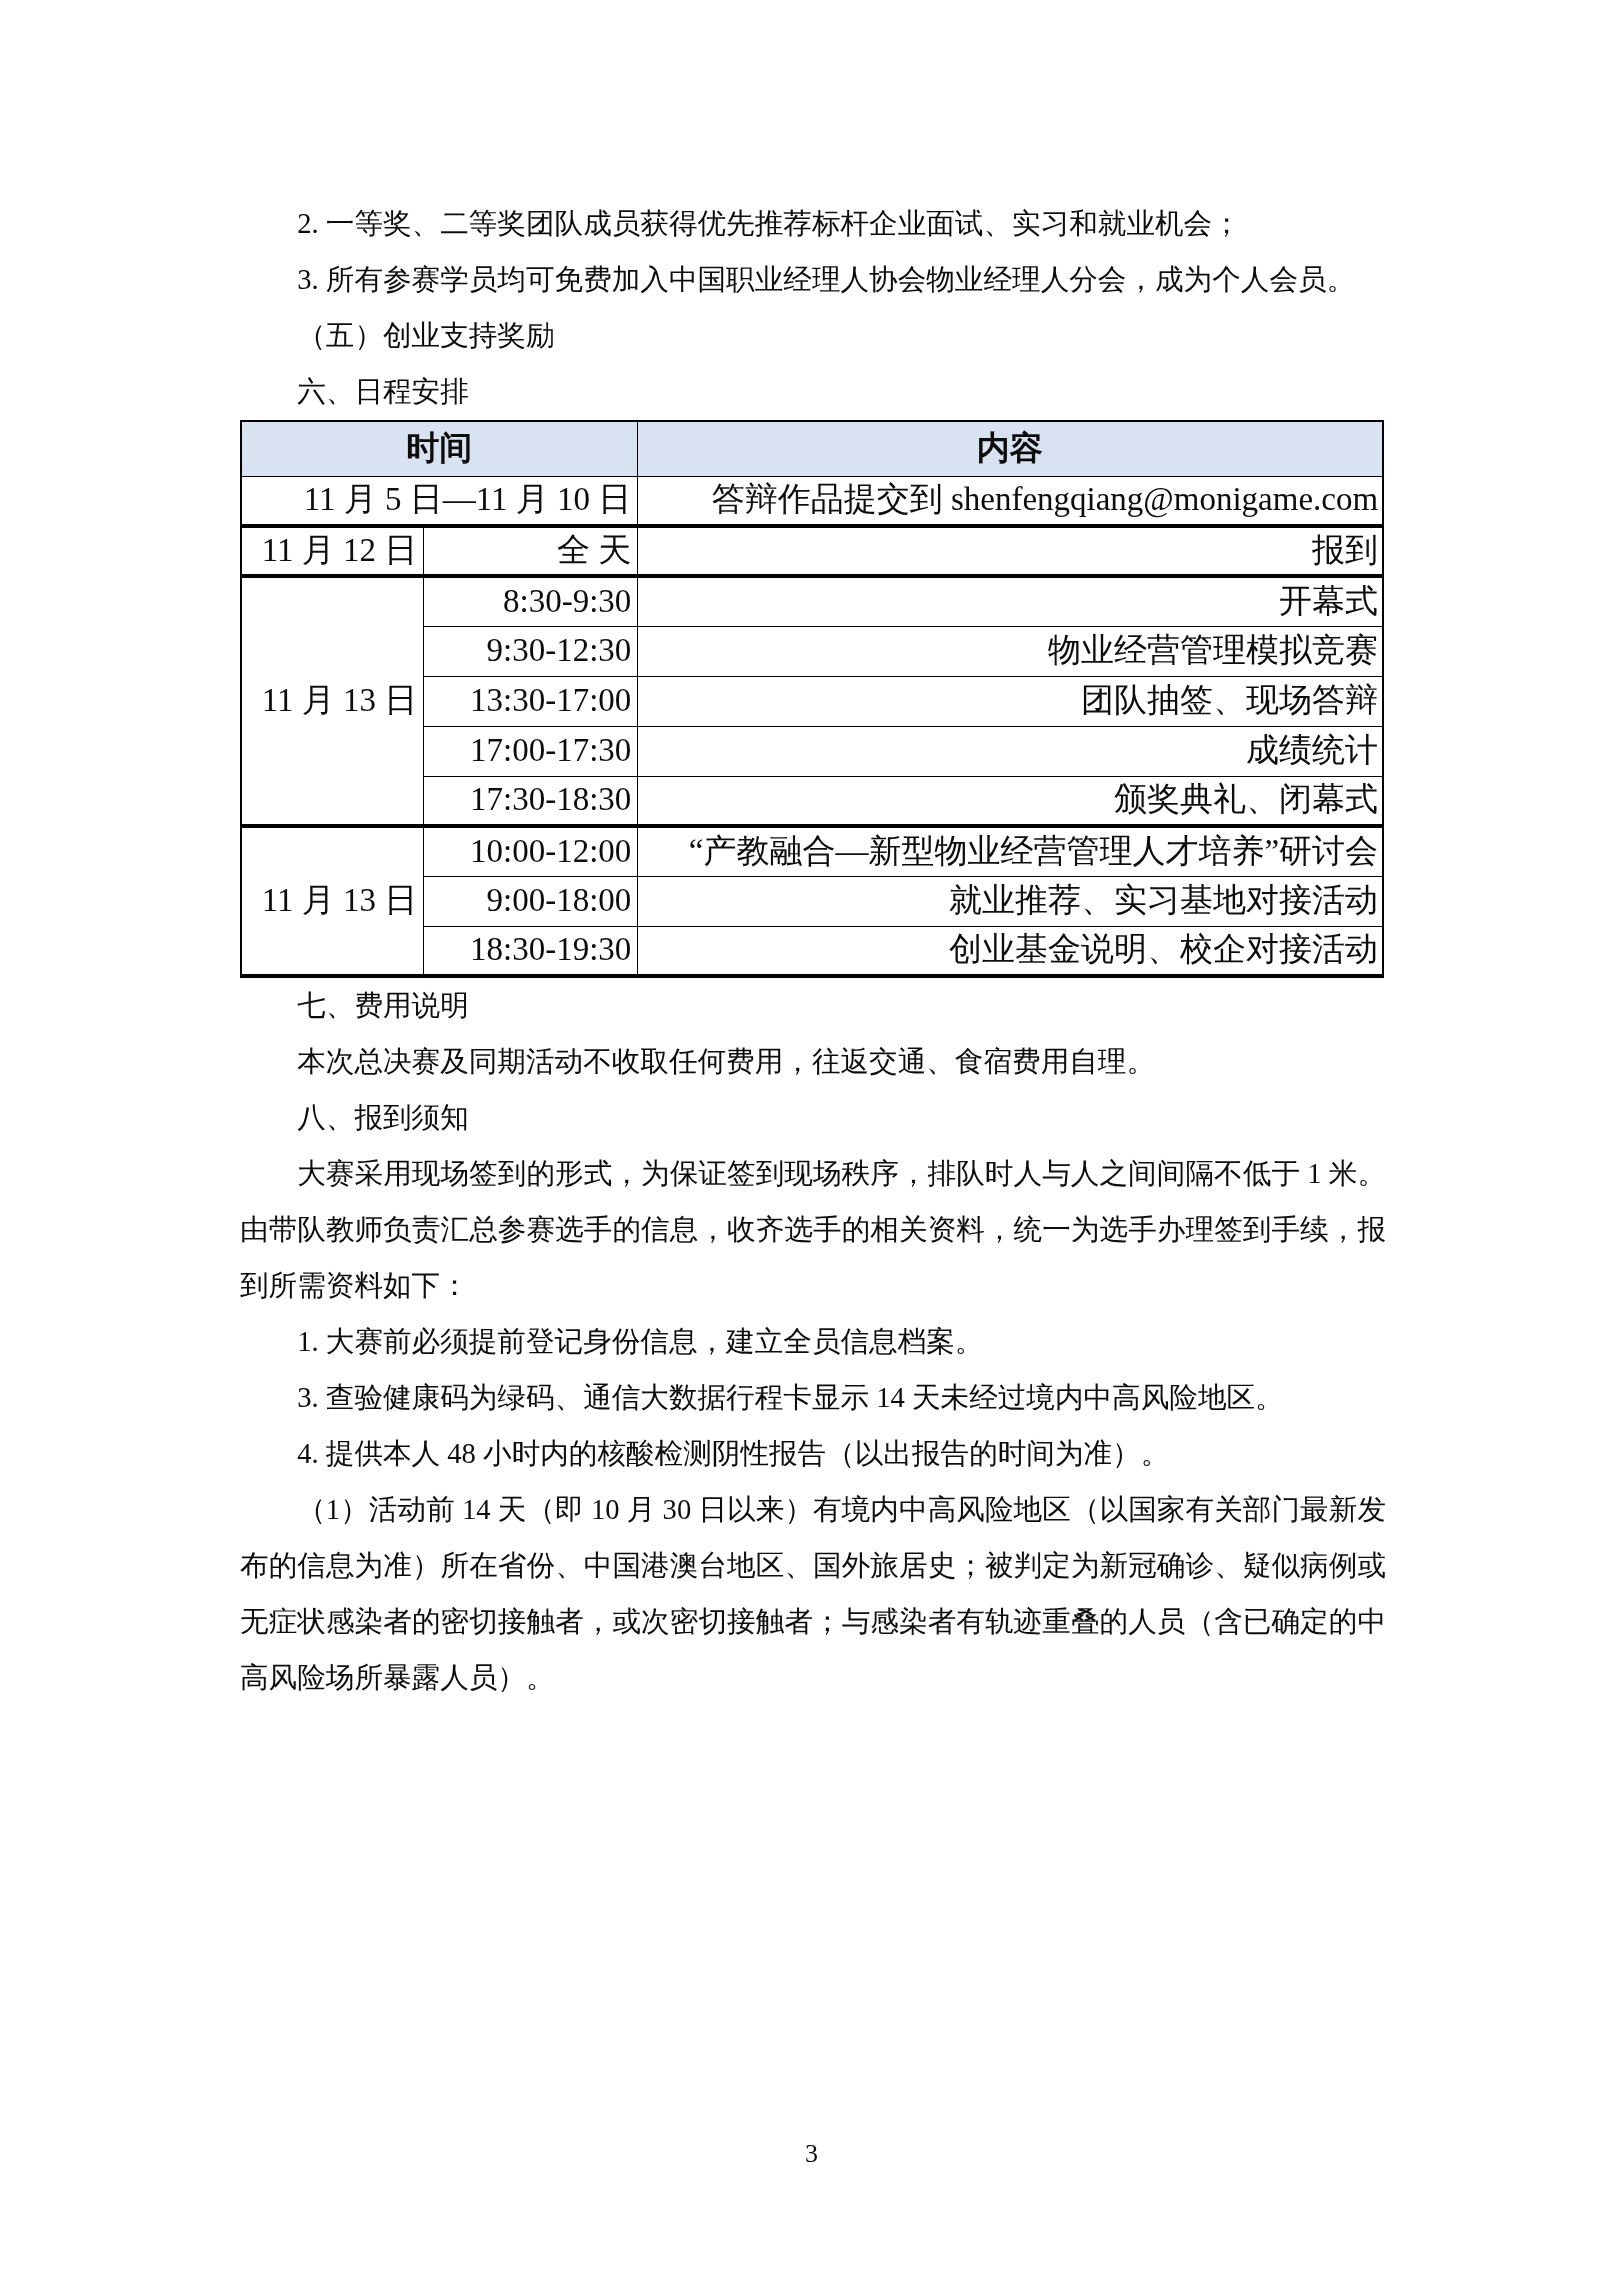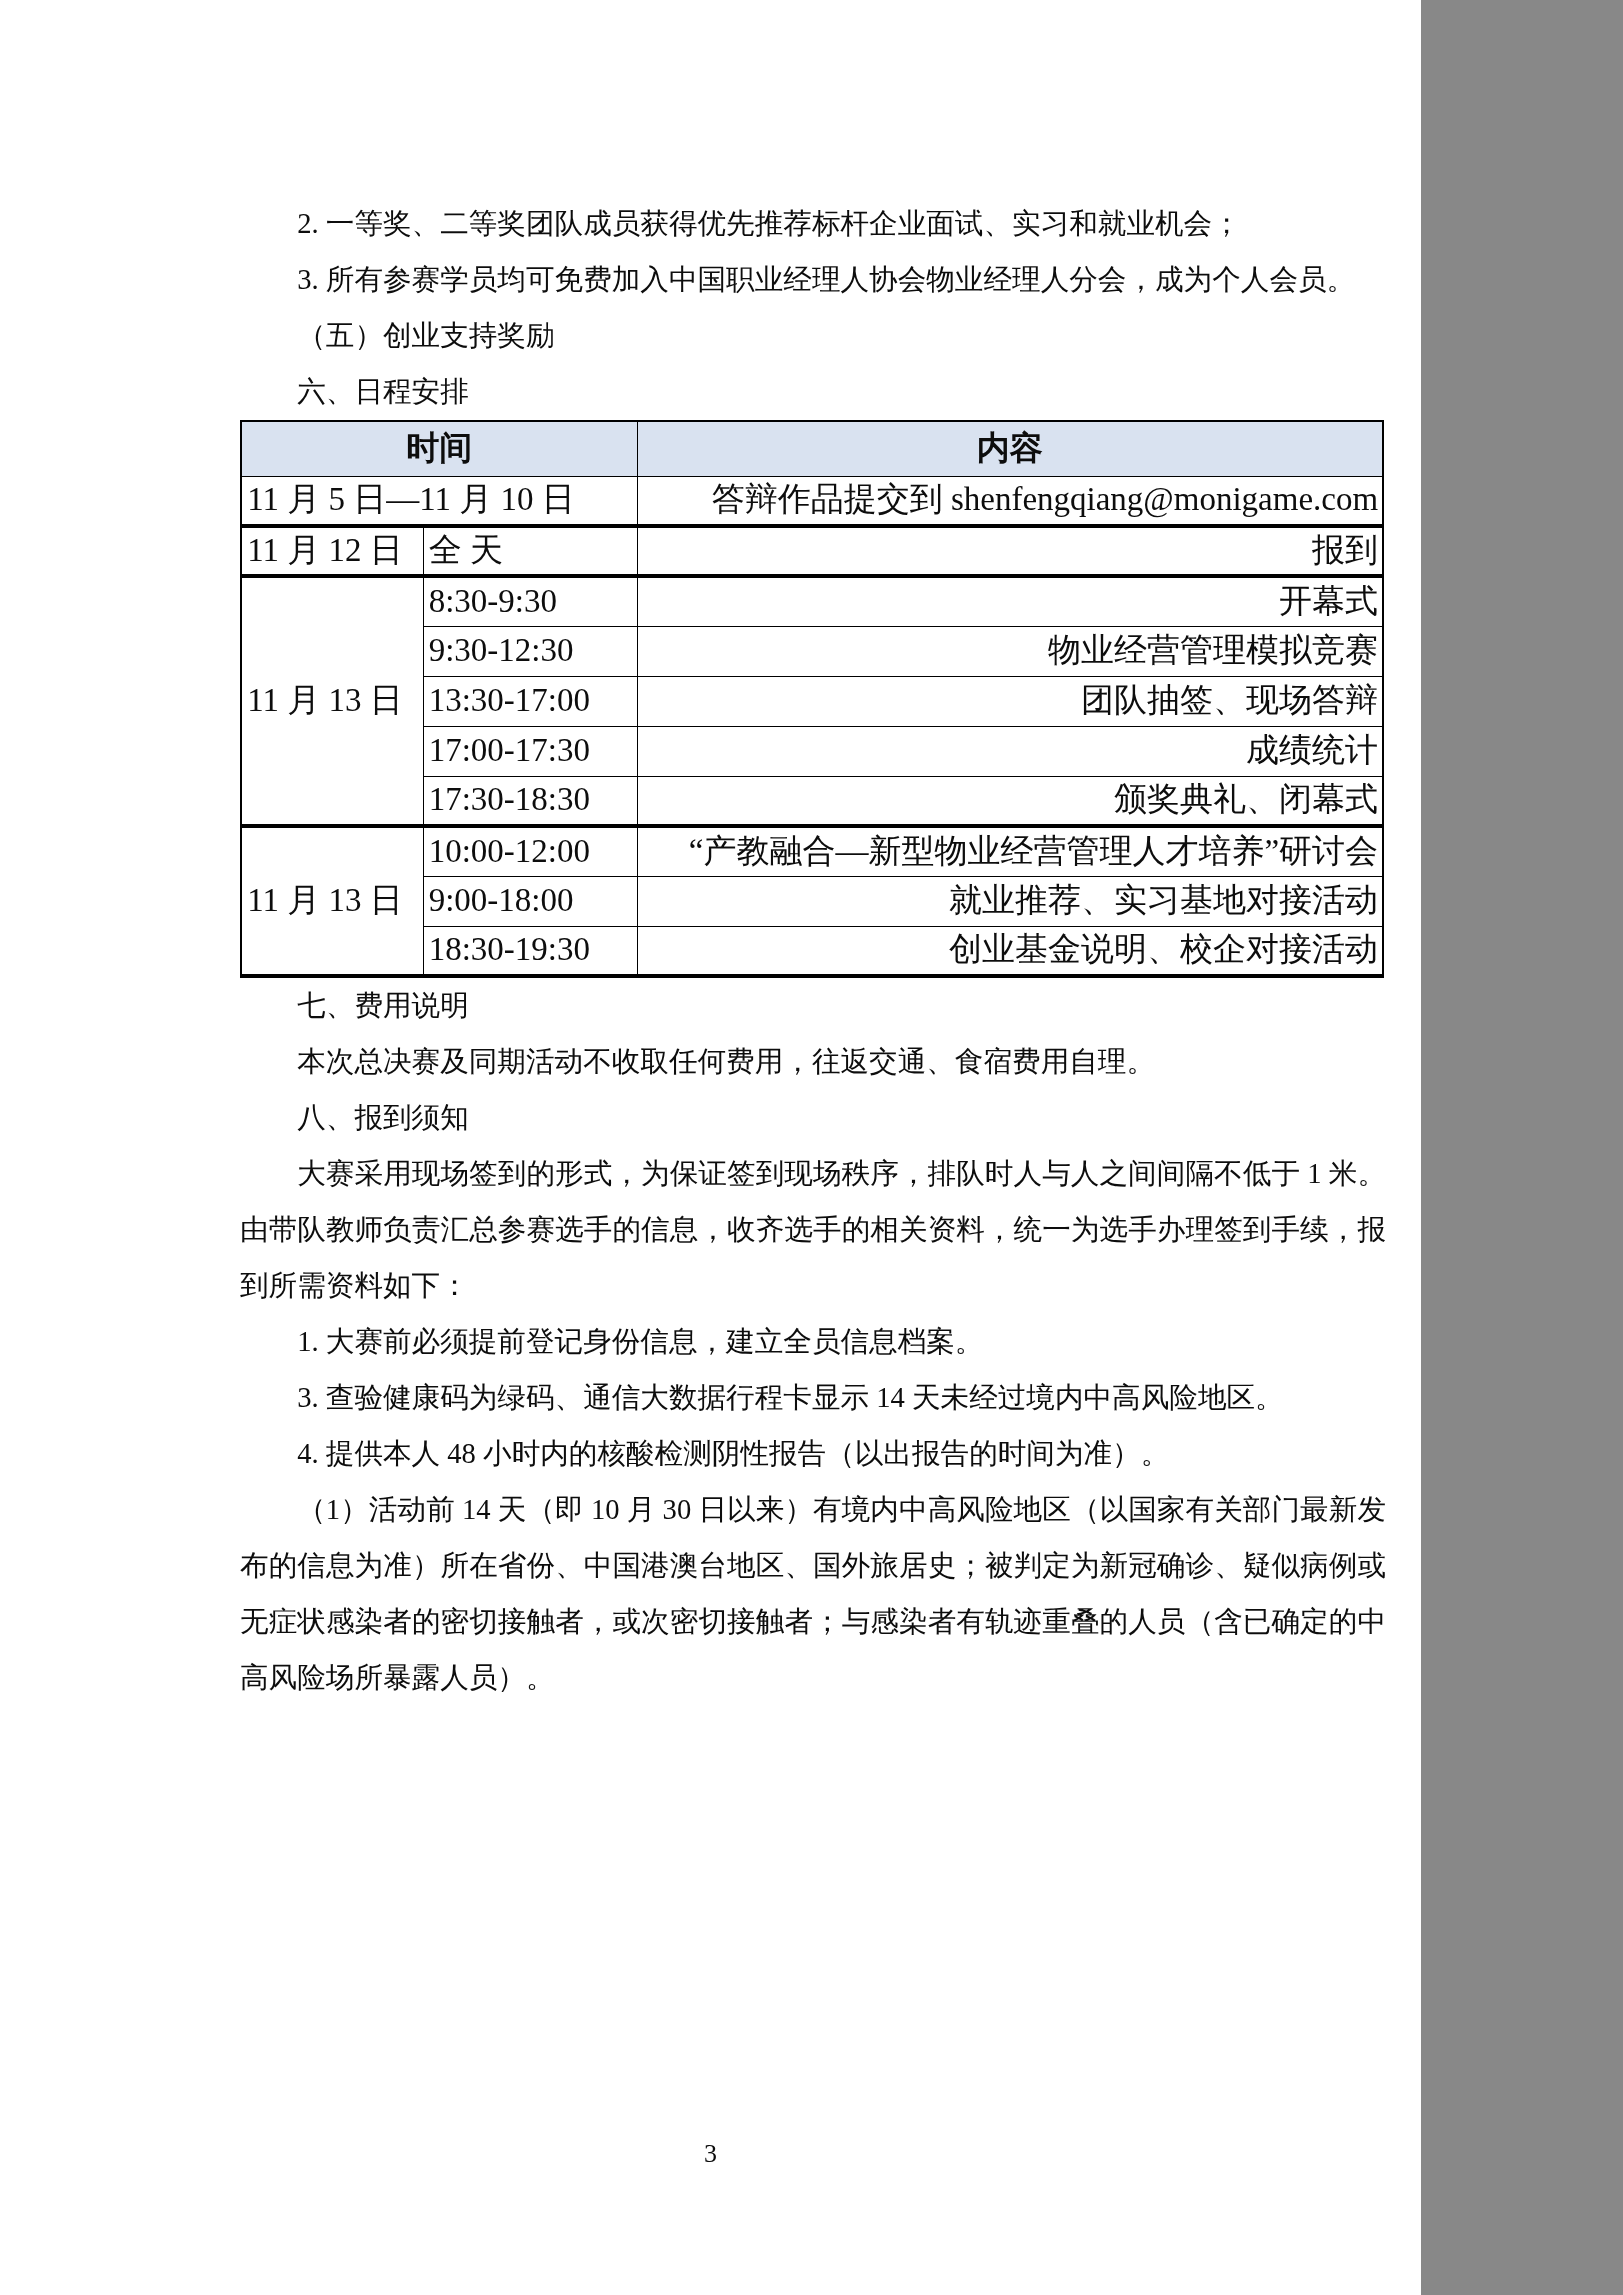--- a/index.html
+++ b/index.html
@@ -9,21 +9,21 @@
     --page-bg: #ffffff;
   }
   * { box-sizing: border-box; }
   html, body {
     margin: 0;
     padding: 0;
     background: #888;
   }
   .page {
     position: relative;
-    width: 1421px;
+    width: 1623px;
     height: 2295px;
     background: var(--page-bg);
     font-family: "Liberation Serif", "DejaVu Serif", serif;
     color: var(--text-color);
     overflow: hidden;
   }
   .doc {
     position: absolute;
     left: 240px;
     top: 196px;
@@ -59,21 +59,21 @@
     background: var(--header-bg);
     font-weight: 700;
     text-align: center;
     height: 55px;
   }
   table.schedule td {
     height: 50px;
   }
   table.schedule td.date,
   table.schedule td.time {
-    text-align: left;
+    text-align: right;
   }
   table.schedule td.content {
     text-align: right;
     padding-left: 14.3px;
     padding-right: 3.9px;
     margin-top: 28px;
   }
   table.schedule tr.group-end td,
   table.schedule td.thick-bottom {
     border-bottom-width: 4.5px;

